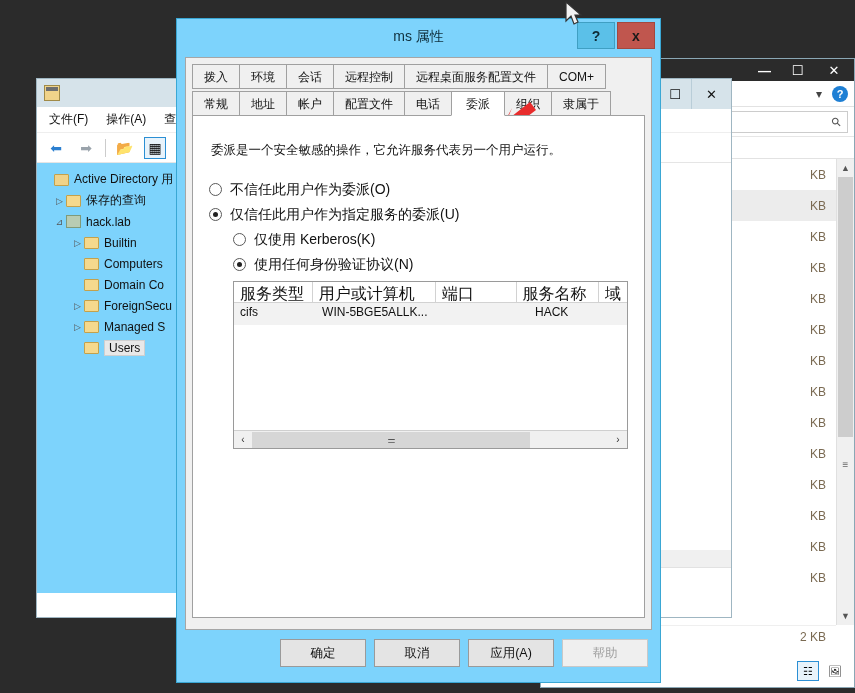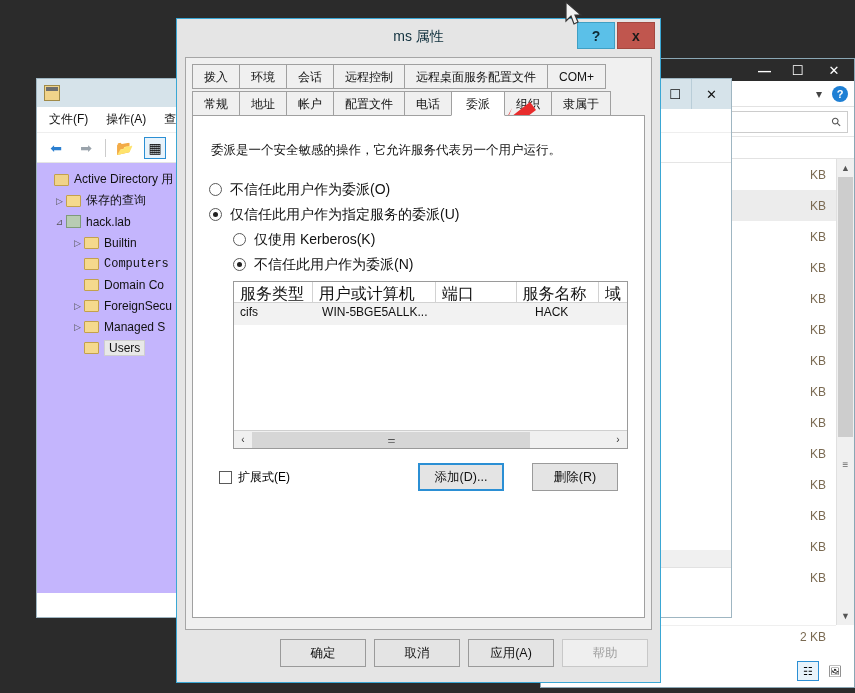--- a/index.html
+++ b/index.html
@@ -105,21 +105,21 @@
     background:#fff; border-bottom:1px solid #eee; color:#111;
   }
   .aduc-toolbar {
     height:30px; display:flex; align-items:center; gap:8px; padding:0 8px;
     background:#fff; border-bottom:1px solid #e5e5e5;
   }
   .tb-ico { width:22px;height:22px;display:flex;align-items:center;justify-content:center;font-size:14px;}
   .tb-ico.boxed { border:1px solid #2b8fd4; background:#e8f3fb; }
   .tb-sep { width:1px;height:18px;background:#ccc; }
   .aduc-split { display:flex; height:calc(100% - 28px - 26px - 30px - 24px); }
-  .aduc-tree { width:175px; border-right:1px solid #dcdcdc; padding:6px 0 0 4px; background:#c4b5fd; overflow:hidden; }
+  .aduc-tree { width:175px; border-right:1px solid #dcdcdc; padding:6px 0 0 4px; background:#7dd3fc; overflow:hidden; }
   .tnode { display:flex; align-items:center; height:21px; white-space:nowrap; font-size:12px; color:#111; }
   .tw { width:13px; color:#555; font-size:9px; text-align:center; }
   .fico { width:15px;height:12px;background:#f5d98d;border:1px solid #c3a14c;margin-right:5px;flex:none; border-radius:1px;}
   .fico.dc{ background:#f5d98d; }
   .fico.root{ background:#f0d38a; }
   .dico { width:15px;height:13px;margin-right:5px;flex:none; background:#b8ccb3;border:1px solid #7f9a7a;}
   .tnode.sel .lbl{ background:#e8e8e8; border:1px solid #cfcfcf; padding:0 4px; }
   .aduc-right { flex:1; background:#fff; overflow:hidden; position:relative; }
   .aduc-hsb {
     position:absolute; left:0; right:0; bottom:26px; height:17px; background:#f0f0f0;
@@ -136,21 +136,21 @@
   
   #aduc-front {
     left:88px; top:612px; width:650px; height:46px;
     background:#fff; border:1px solid #9fb6c2;
   }
   .front-status { height:100%; display:flex; align-items:center; padding-left:30px; gap:14px; color:#1b2a4a; font-size:13px;}
 
   
   #props-dialog {
     position:absolute; left:176px; top:18px; width:485px; height:665px;
-    background:#e5e5e5; border:1px solid #3aa7d4;
+    background:#7dd3fc; border:1px solid #3aa7d4;
   }
   .pd-title {
     height:34px; position:relative; color:#0d2733; 
   }
   .pd-title .t {
     position:absolute; left:0; right:0; top:0; height:34px; line-height:34px;
     text-align:center; font-size:14px; color:#10303d;
   }
   .pd-sys { position:absolute; right:5px; top:3px; display:flex; }
   .pd-btn {
@@ -325,21 +325,21 @@
         <div class="tnode" style="padding-left:12px;">
           <span class="tw">⊿</span>
           <span class="dico"></span>
           <span class="lbl">hack.lab</span>
         </div>
         <div class="tnode" style="padding-left:30px;">
           <span class="tw">▷</span>
           <span class="fico"></span>
           <span class="lbl">Builtin</span>
         </div>
-        <div class="tnode" style="padding-left:30px;font-family:Liberation Mono, monospace;">
+        <div class="tnode" style="padding-left:30px;">
           <span class="tw"></span>
           <span class="fico"></span>
           <span class="lbl">Computers</span>
         </div>
         <div class="tnode" style="padding-left:30px;">
           <span class="tw"></span>
           <span class="fico dc"></span>
           <span class="lbl">Domain Co</span>
         </div>
         <div class="tnode" style="padding-left:30px;">
@@ -420,21 +420,21 @@
           <span class="radio on"></span>
           <span>仅信任此用户作为指定服务的委派(U)</span>
         </div>
 
         <div class="opt sub">
           <span class="radio"></span>
           <span>仅使用 Kerberos(K)</span>
         </div>
         <div class="opt sub">
           <span class="radio on"></span>
-          <span>不信任此用户作为委派(N)</span>
+          <span>使用任何身份验证协议(N)</span>
         </div>
 
 
         <div class="svc-box">
           <div class="svc-hdr">
             <div class="c0">服务类型</div>
             <div class="c1">用户或计算机</div>
             <div class="c2">端口</div>
             <div class="c3">服务名称</div>
             <div class="c4">域</div>
@@ -448,27 +448,20 @@
           </div>
           <div class="svc-hsb">
             <div class="a">‹</div>
             <div class="trk">
               <div class="th">⚌</div>
             </div>
             <div class="a">›</div>
           </div>
         </div>
 
-        <div class="bottomrow">
-          <span class="cb"></span>
-          <span>扩展式(E)</span>
-          <span style="flex:1;"></span>
-          <div class="btn primary" style="margin-right:28px;">添加(D)...</div>
-          <div class="btn" style="margin-right:10px;">删除(R)</div>
-        </div>
       </div>
     </div>
 
     <div class="pd-footer">
       <div class="btn">确定</div>
       <div class="btn">取消</div>
       <div class="btn">应用(A)</div>
       <div class="btn disabled">帮助</div>
     </div>
   </div>

